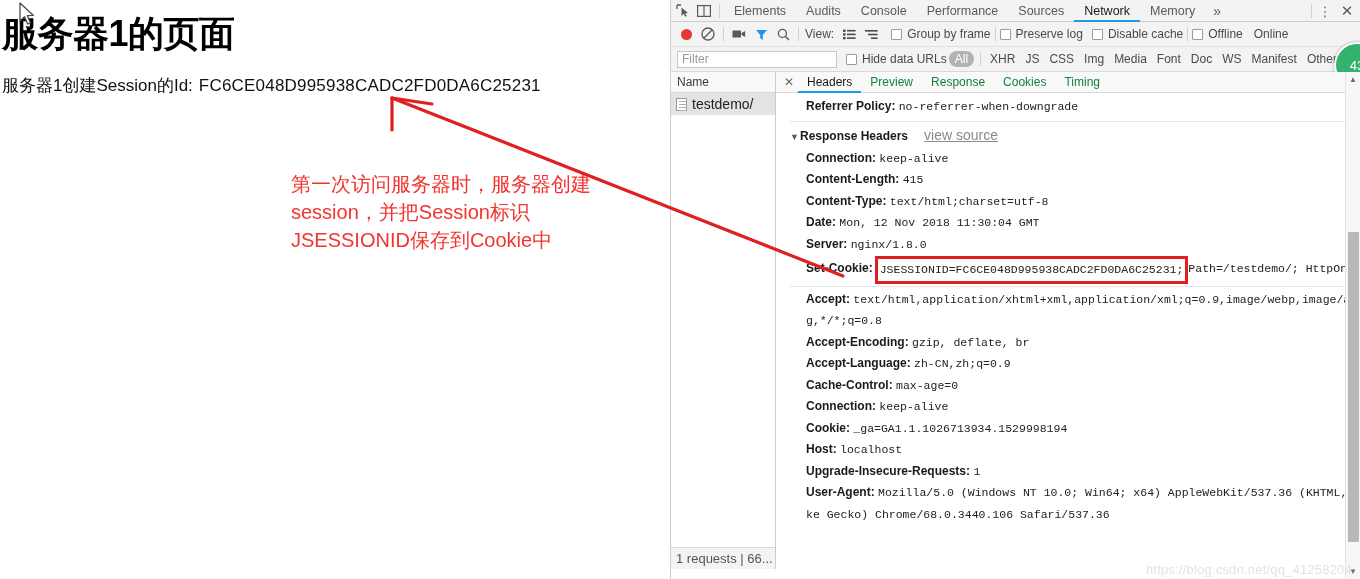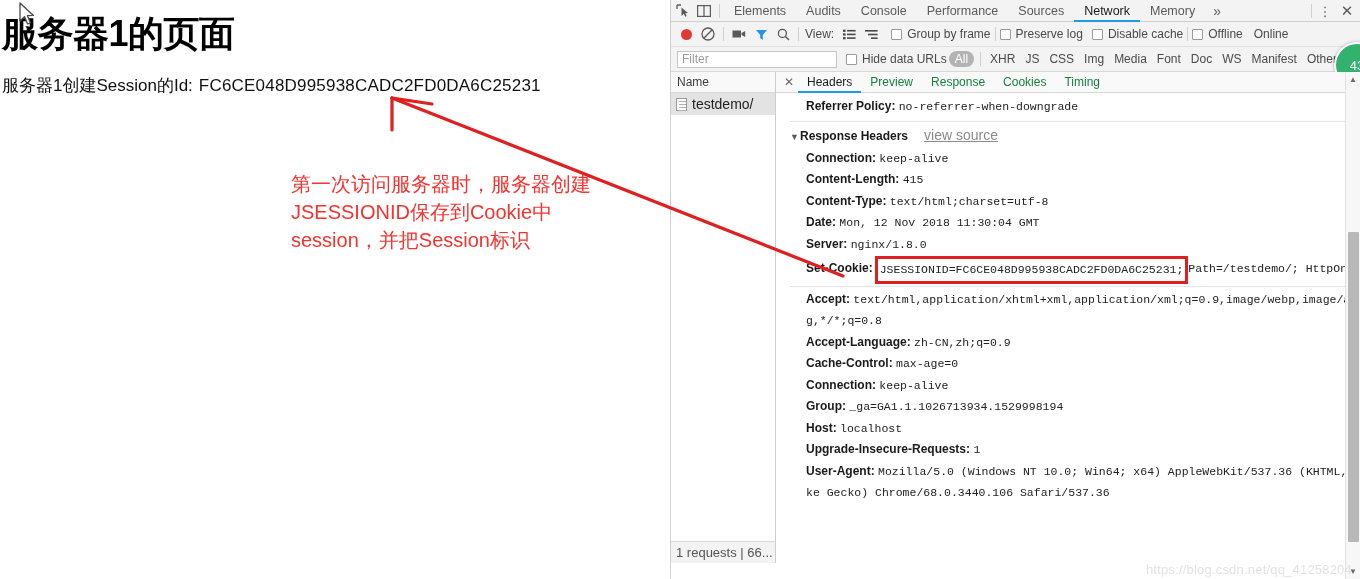--- a/index.html
+++ b/index.html
@@ -125,21 +125,21 @@
     width: 46px; height: 46px; border-radius: 50%;
     background: #33b26e; border: 2px solid #ffffff;
     color: #fff; font-size: 13px;
     display: flex; align-items: center; justify-content: center;
     box-shadow: 0 0 3px rgba(0,0,0,.35);
   }
 
   
   #dt-body {
     position: absolute; left: 0; top: 72px;
-    width: 690px; bottom: 16px;
+    width: 690px; bottom: 10px;
     display: flex;
   }
   #names-col {
     width: 105px; flex: 0 0 auto;
     border-right: 1px solid #cdcdcd;
     display: flex; flex-direction: column;
     background: #fff;
   }
   #names-head {
     height: 21px; line-height: 21px;
@@ -263,22 +263,22 @@
     <div id="session-line">
       <span>服务器1创建Session的Id:</span><span class="sid">FC6CE048D995938CADC2FD0DA6C25231</span>
     </div>
 
     <svg id="mouse-cursor" viewBox="0 0 18 26">
       <path d="M2 1 L2 19 L6.5 14.6 L9.6 22 L12.4 20.8 L9.4 13.7 L15.4 13.4 Z" fill="#ffffff" stroke="#4a4a4a" stroke-width="1.3" stroke-linejoin="round"></path>
     </svg>
 
     <div id="annotation">
       <div>第一次访问服务器时，服务器创建</div>
+      <div>session，并把Session标识</div>
       <div>JSESSIONID保存到Cookie中</div>
-      <div>session，并把Session标识</div>
     </div>
   </div>
 
   <div id="devtools">
 
     <div id="dt-tabstrip">
       <span class="dt-ico-btn">
         <svg width="13" height="13" viewBox="0 0 13 13">
           <path d="M1 1 v4 M1 1 h4" stroke="#5a5a5a" stroke-width="1.3" fill="none"></path>
           <path d="M5.5 3.5 L5.5 12 L7.8 9.8 L9.3 12.8 L10.7 12.1 L9.3 9.2 L12 9 Z" fill="#5a5a5a"></path>
@@ -469,33 +469,37 @@
           <div class="rule"></div>
 
 
           <div class="hdr-line hdr-indent">
             <span class="k">Accept:</span>
             <span class="v">text/html,application/xhtml+xml,application/xml;q=0.9,image/webp,image/apn</span>
           </div>
           <div class="wrapline">g,*/*;q=0.8</div>
 
           <div class="hdr-line hdr-indent">
+            <span class="k">Accept-Encoding:</span>
+            <span class="v">gzip, deflate, br</span>
+          </div>
+          <div class="hdr-line hdr-indent">
             <span class="k">Accept-Language:</span>
             <span class="v">zh-CN,zh;q=0.9</span>
           </div>
           <div class="hdr-line hdr-indent">
             <span class="k">Cache-Control:</span>
             <span class="v">max-age=0</span>
           </div>
           <div class="hdr-line hdr-indent">
             <span class="k">Connection:</span>
             <span class="v">keep-alive</span>
           </div>
           <div class="hdr-line hdr-indent">
-            <span class="k">Group:</span>
+            <span class="k">Cookie:</span>
             <span class="v">_ga=GA1.1.1026713934.1529998194</span>
           </div>
           <div class="hdr-line hdr-indent">
             <span class="k">Host:</span>
             <span class="v">localhost</span>
           </div>
           <div class="hdr-line hdr-indent">
             <span class="k">Upgrade-Insecure-Requests:</span>
             <span class="v">1</span>
           </div>

